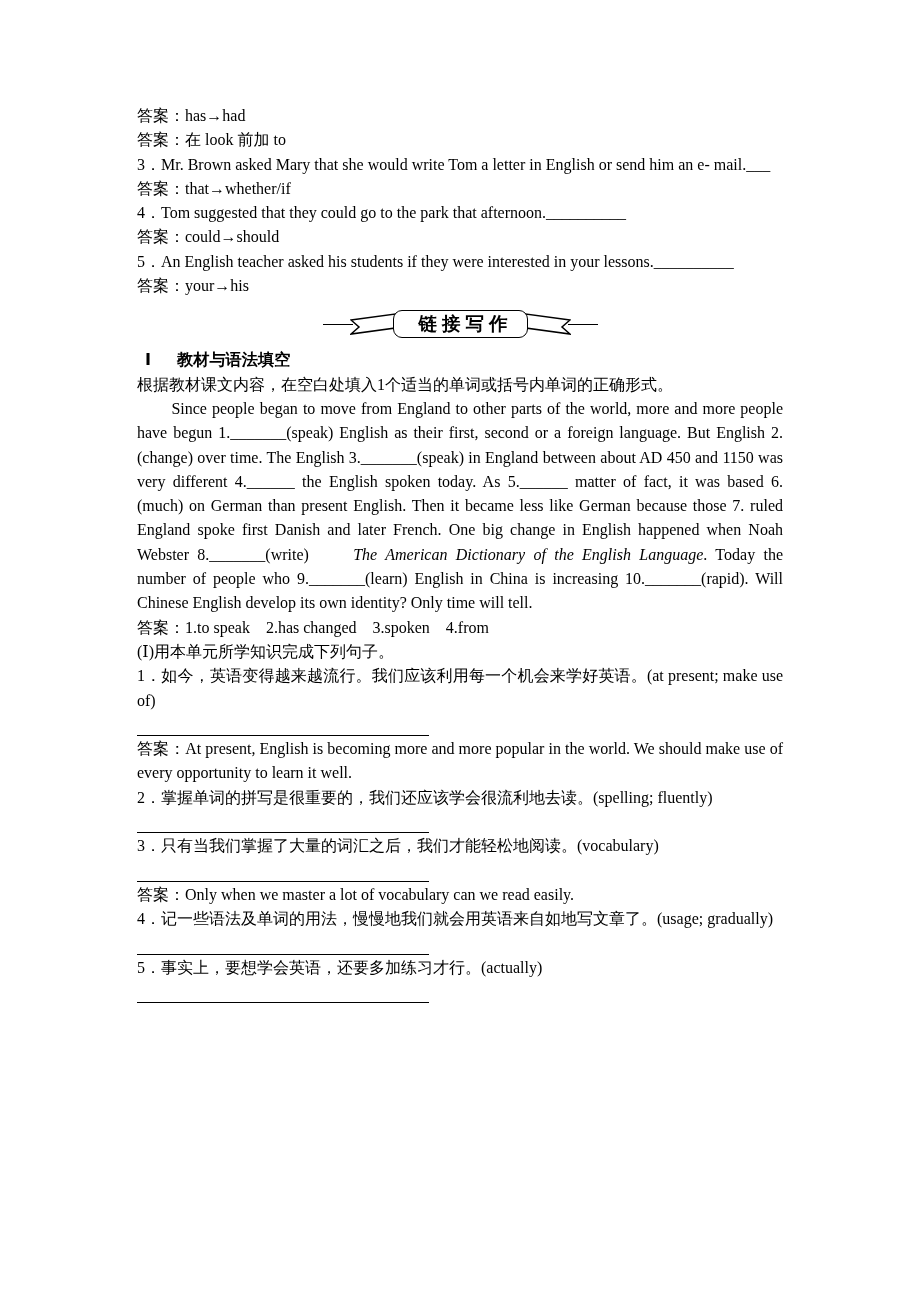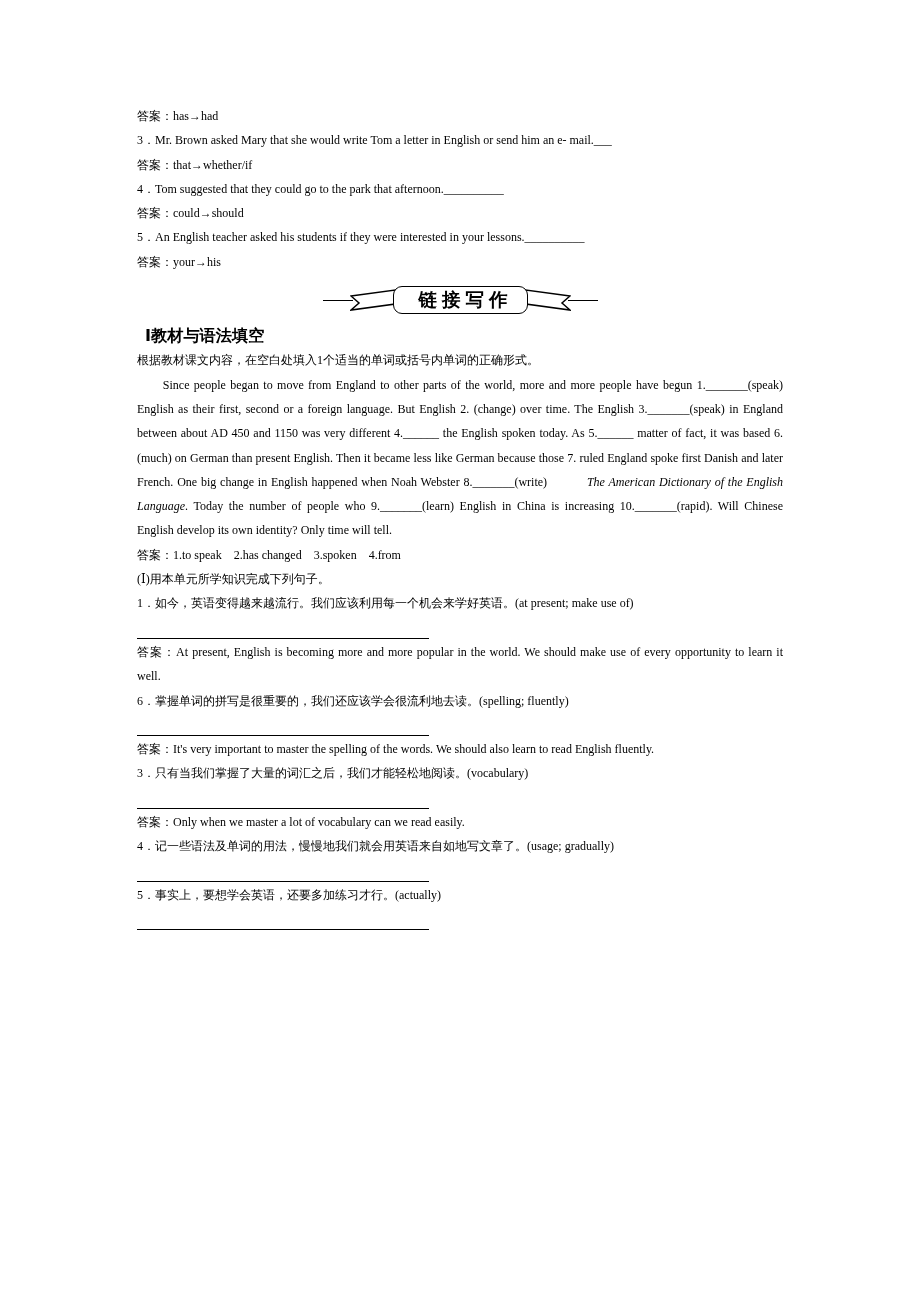--- a/index.html
+++ b/index.html
@@ -11,36 +11,36 @@
     overflow: hidden;
     color: #000;
     font-family: "Liberation Serif", "DejaVu Serif", serif;
   }
   .page {
     box-sizing: content-box;
     padding: 104px 137px 0 137px;
     width: 646px;
   }
   .line {
-    font-size: 12px;
+    font-size: 16px;
     line-height: 24.3px;
   }
   .nowrap { white-space: nowrap; }
   .just { text-align: justify; }
   .passage {
     text-align: justify;
     text-indent: 2.15em;
   }
   .heading {
     font-family: "DejaVu Sans", "Liberation Sans", sans-serif;
     font-weight: bold;
     font-size: 16.2px;
     padding-left: 8px;
   }
-  .heading .ht { }
+  .heading .ht { margin-left: 26px; }
   .banner-row {
     display: flex;
     align-items: center;
     justify-content: center;
     margin: 11px 0 9px 0;
     height: 30px;
   }
   .banner-rule {
     width: 30px;
     height: 0;
@@ -68,20 +68,21 @@
   .answer:empty { display: none; }
   i { font-style: italic; margin-left: 36px; }
 </style>
 </head>
 <body>
 
 <div class="page">
 
   <div>
     <div class="line nowrap">答案：has→had</div>
+    <div class="line nowrap">答案：在 look 前加 to</div>
     <div class="line nowrap">3．Mr. Brown asked Mary that she would write Tom a letter in English or send him an e- mail.___</div>
     <div class="line nowrap">答案：that→whether/if</div>
     <div class="line nowrap">4．Tom suggested that they could go to the park that afternoon.__________</div>
     <div class="line nowrap">答案：could→should</div>
     <div class="line nowrap">5．An English teacher asked his students if they were interested in your lessons.__________</div>
     <div class="line nowrap">答案：your→his</div>
   </div>
 
   <div class="banner-row">
     <div class="banner-rule"></div>
@@ -107,25 +108,24 @@
   <div class="line">答案：1.to speak　2.has changed　3.spoken　4.from</div>
 
   <div class="line">(Ⅰ)用本单元所学知识完成下列句子。</div>
 
   <div class="line just">1．如今，英语变得越来越流行。我们应该利用每一个机会来学好英语。(at present; make use of)</div>
   <div class="blank-row">
       <div class="blank"></div>
     </div>
   <div class="line just answer">答案：At present, English is becoming more and more popular in the world. We should make use of every opportunity to learn it well.</div>
 
-  <div class="line just">6．掌握单词的拼写是很重要的，我们还应该学会很流利地去读。(spelling; fluently)</div>
+  <div class="line just">2．掌握单词的拼写是很重要的，我们还应该学会很流利地去读。(spelling; fluently)</div>
   <div class="blank-row">
       <div class="blank"></div>
     </div>
-  <div class="line just answer">答案：It's very important to master the spelling of the words. We should also learn to read English fluently.</div>
 
   <div class="line just">3．只有当我们掌握了大量的词汇之后，我们才能轻松地阅读。(vocabulary)</div>
   <div class="blank-row">
       <div class="blank"></div>
     </div>
   <div class="line just answer">答案：Only when we master a lot of vocabulary can we read easily.</div>
 
   <div class="line just">4．记一些语法及单词的用法，慢慢地我们就会用英语来自如地写文章了。(usage; gradually)</div>
   <div class="blank-row">
       <div class="blank"></div>

